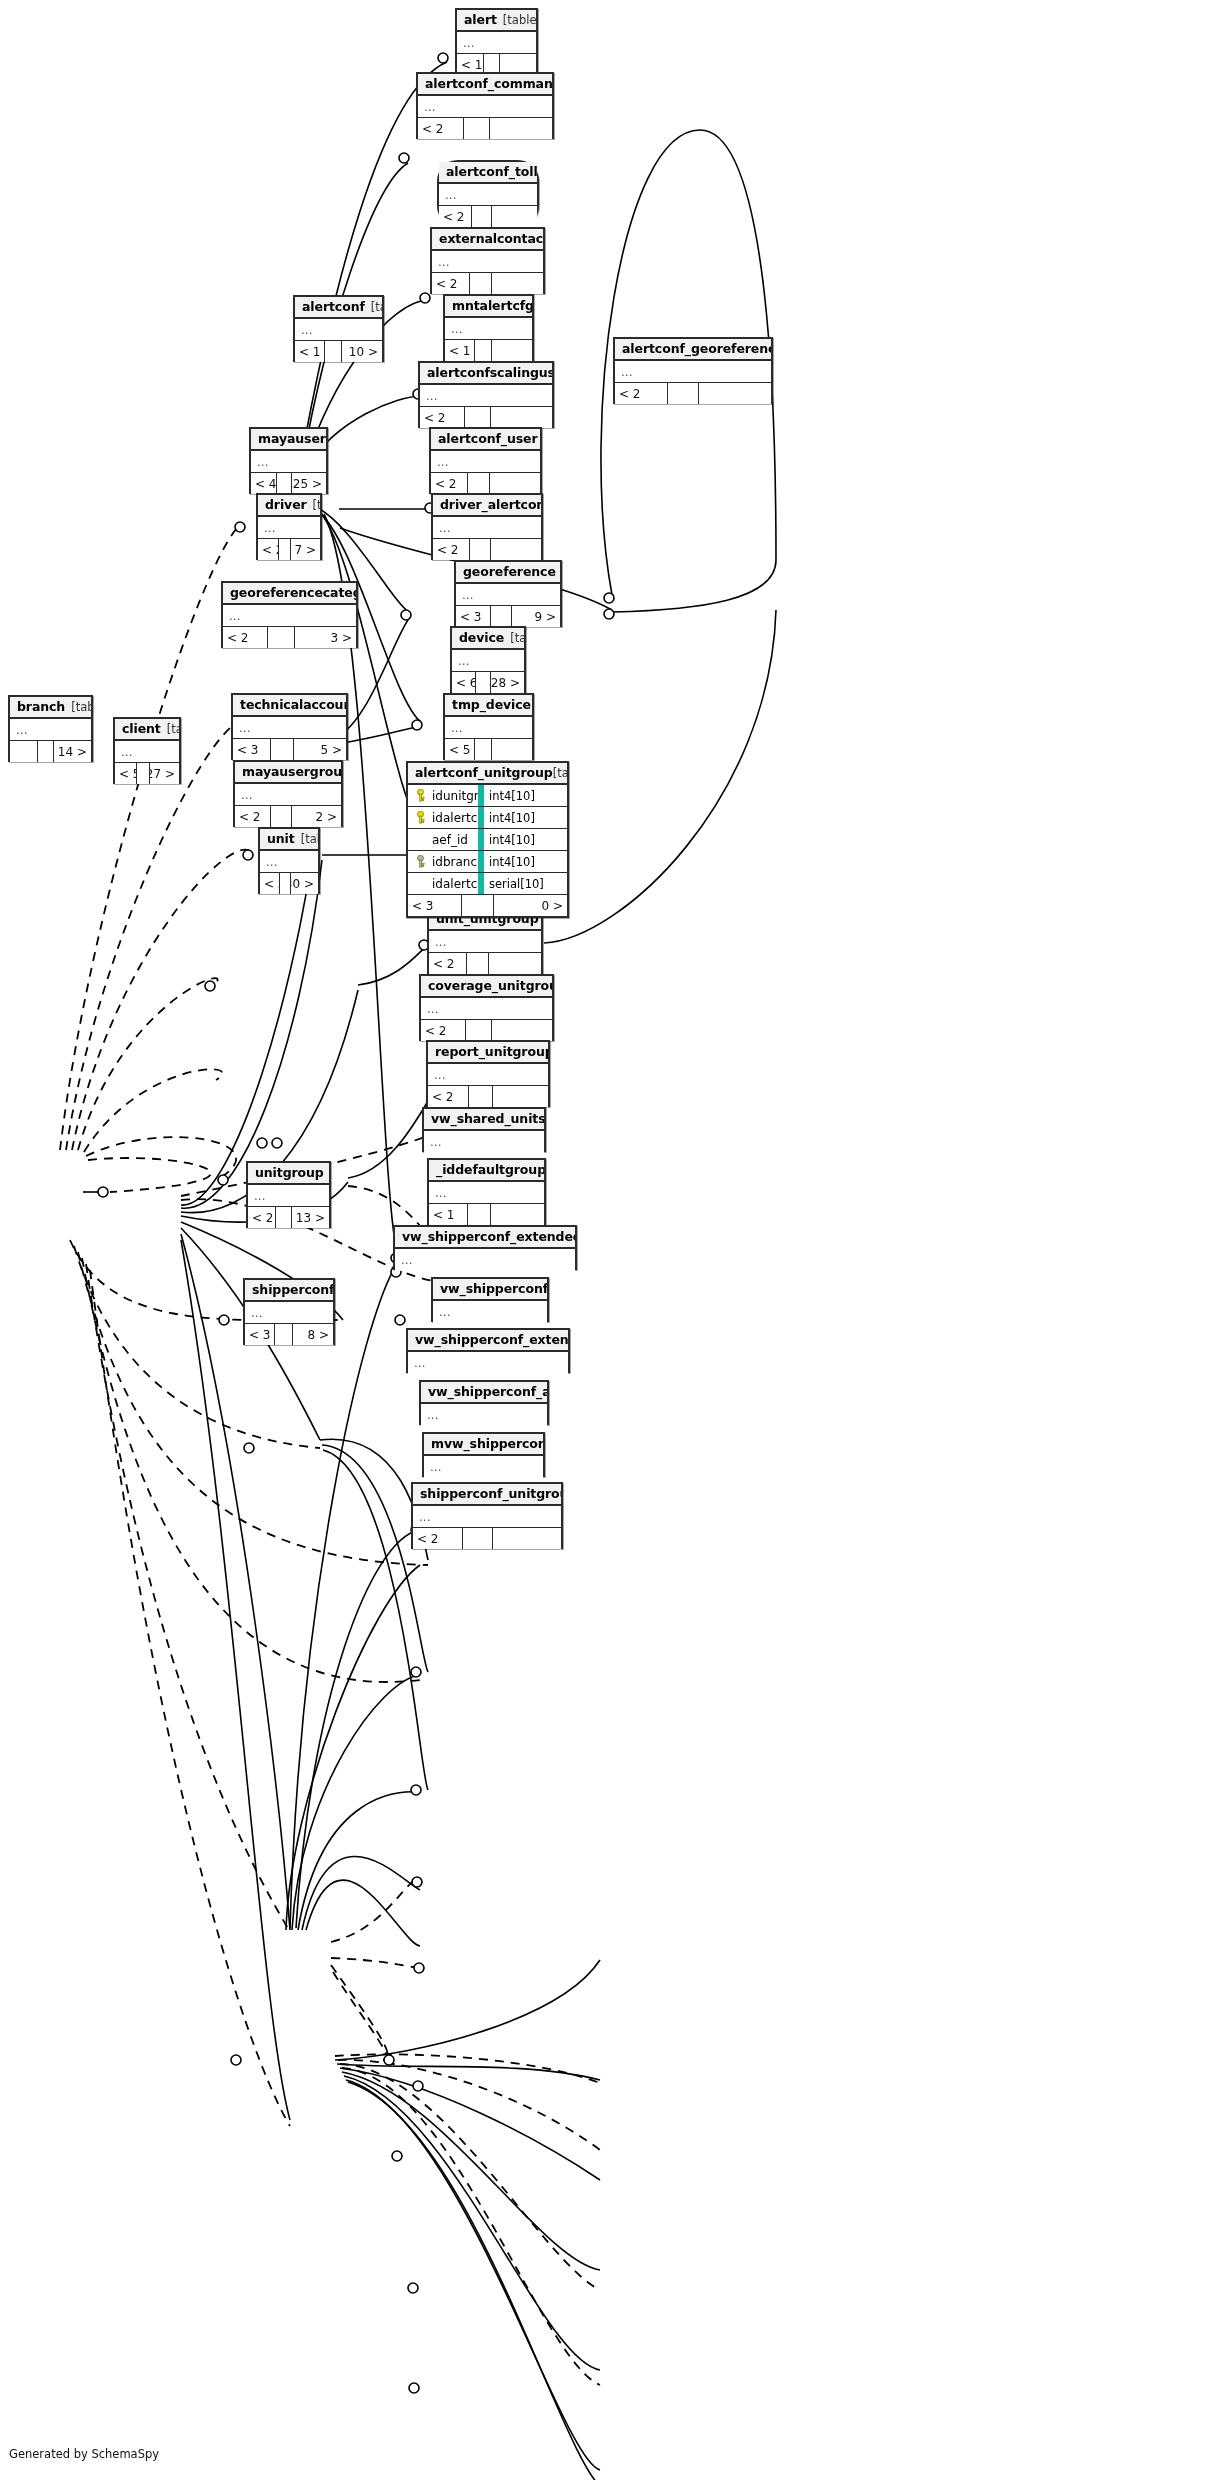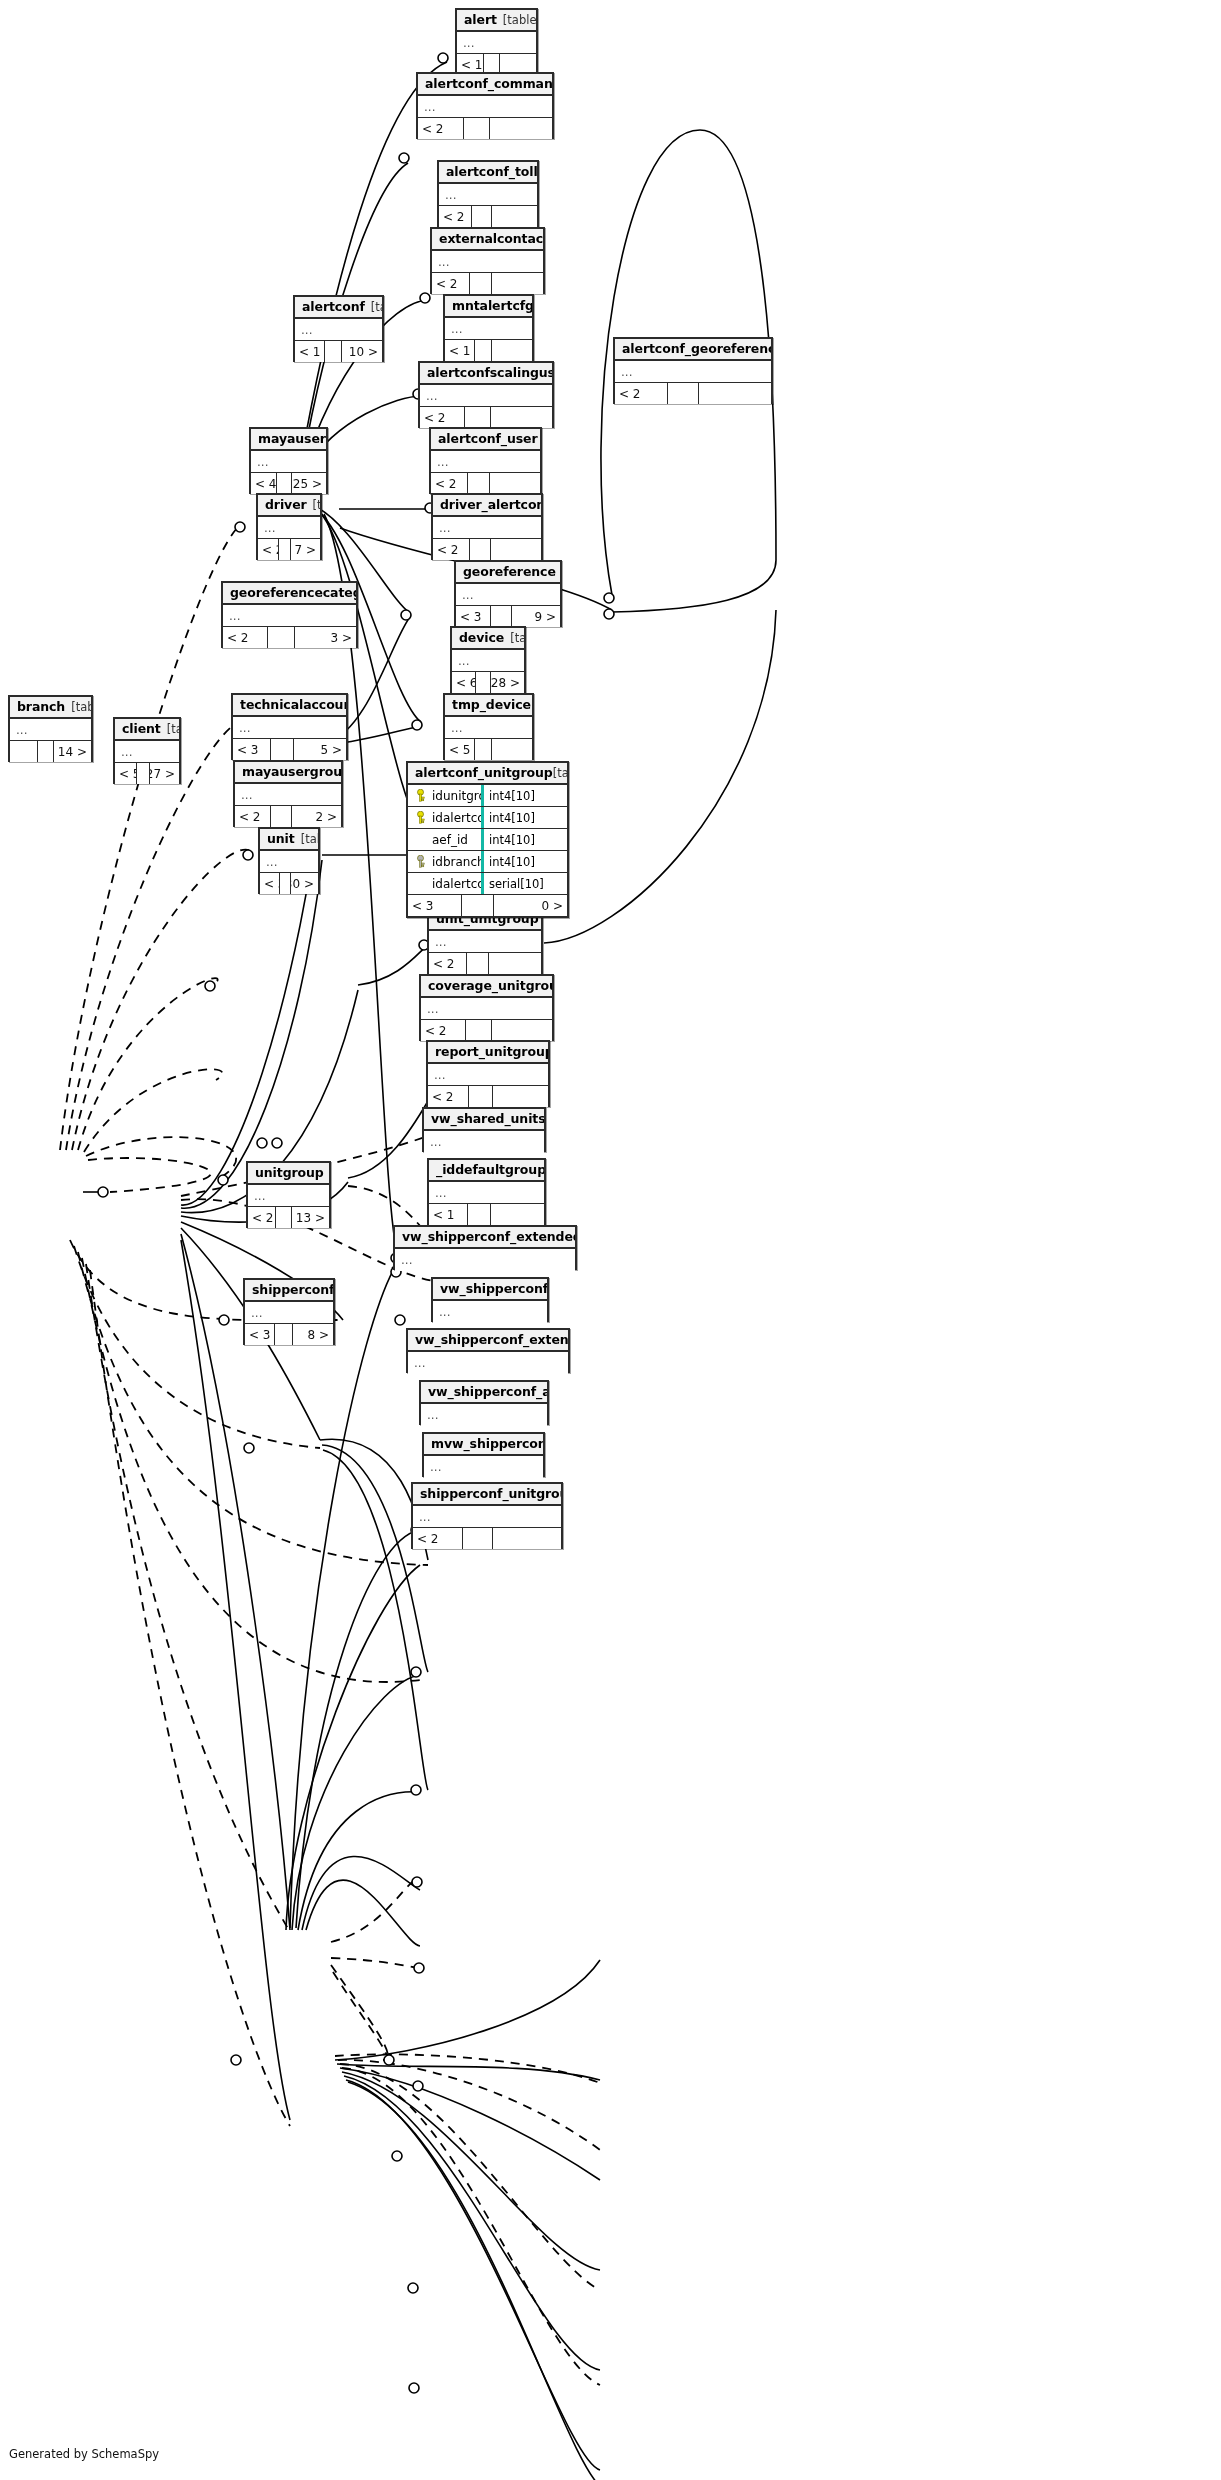--- a/index.html
+++ b/index.html
@@ -103,21 +103,21 @@
   .node.detail .col .cname {
     flex: 1 1 auto;
     padding-left: 4px;
     display: flex;
     align-items: center;
     white-space: nowrap;
     overflow: hidden;
   }
   .node.detail .col .ctype {
     flex: 0 0 78px;
-    border-left: 3px solid #14b8a6;
+    border-left: 6px solid #14b8a6;
     padding-left: 5px;
     height: 100%;
     display: flex;
     align-items: center;
     font-size: 11.5px;
     white-space: nowrap;
     overflow: hidden;
   }
   .keyicon {
     width: 11px;
@@ -309,21 +309,21 @@
       <div class="title">
         <span class="tname">alertconf_command</span>
       </div>
       <div class="body">...</div>
       <div class="foot">
         <div class="cell c1">&lt; 2</div>
         <div class="cell c2"></div>
         <div class="cell c3"></div>
       </div>
     </div>
-    <div class="node" style="left: 437px; top: 160px; width: 102px; height: 67px;">
+    <div class="node" style="left: 437px; top: 160px; width: 102px; height: 67px; border-radius: 21px;">
       <div class="title">
         <span class="tname">alertconf_toll</span>
       </div>
       <div class="body">...</div>
       <div class="foot">
         <div class="cell c1">&lt; 2</div>
         <div class="cell c2"></div>
         <div class="cell c3"></div>
       </div>
     </div>

